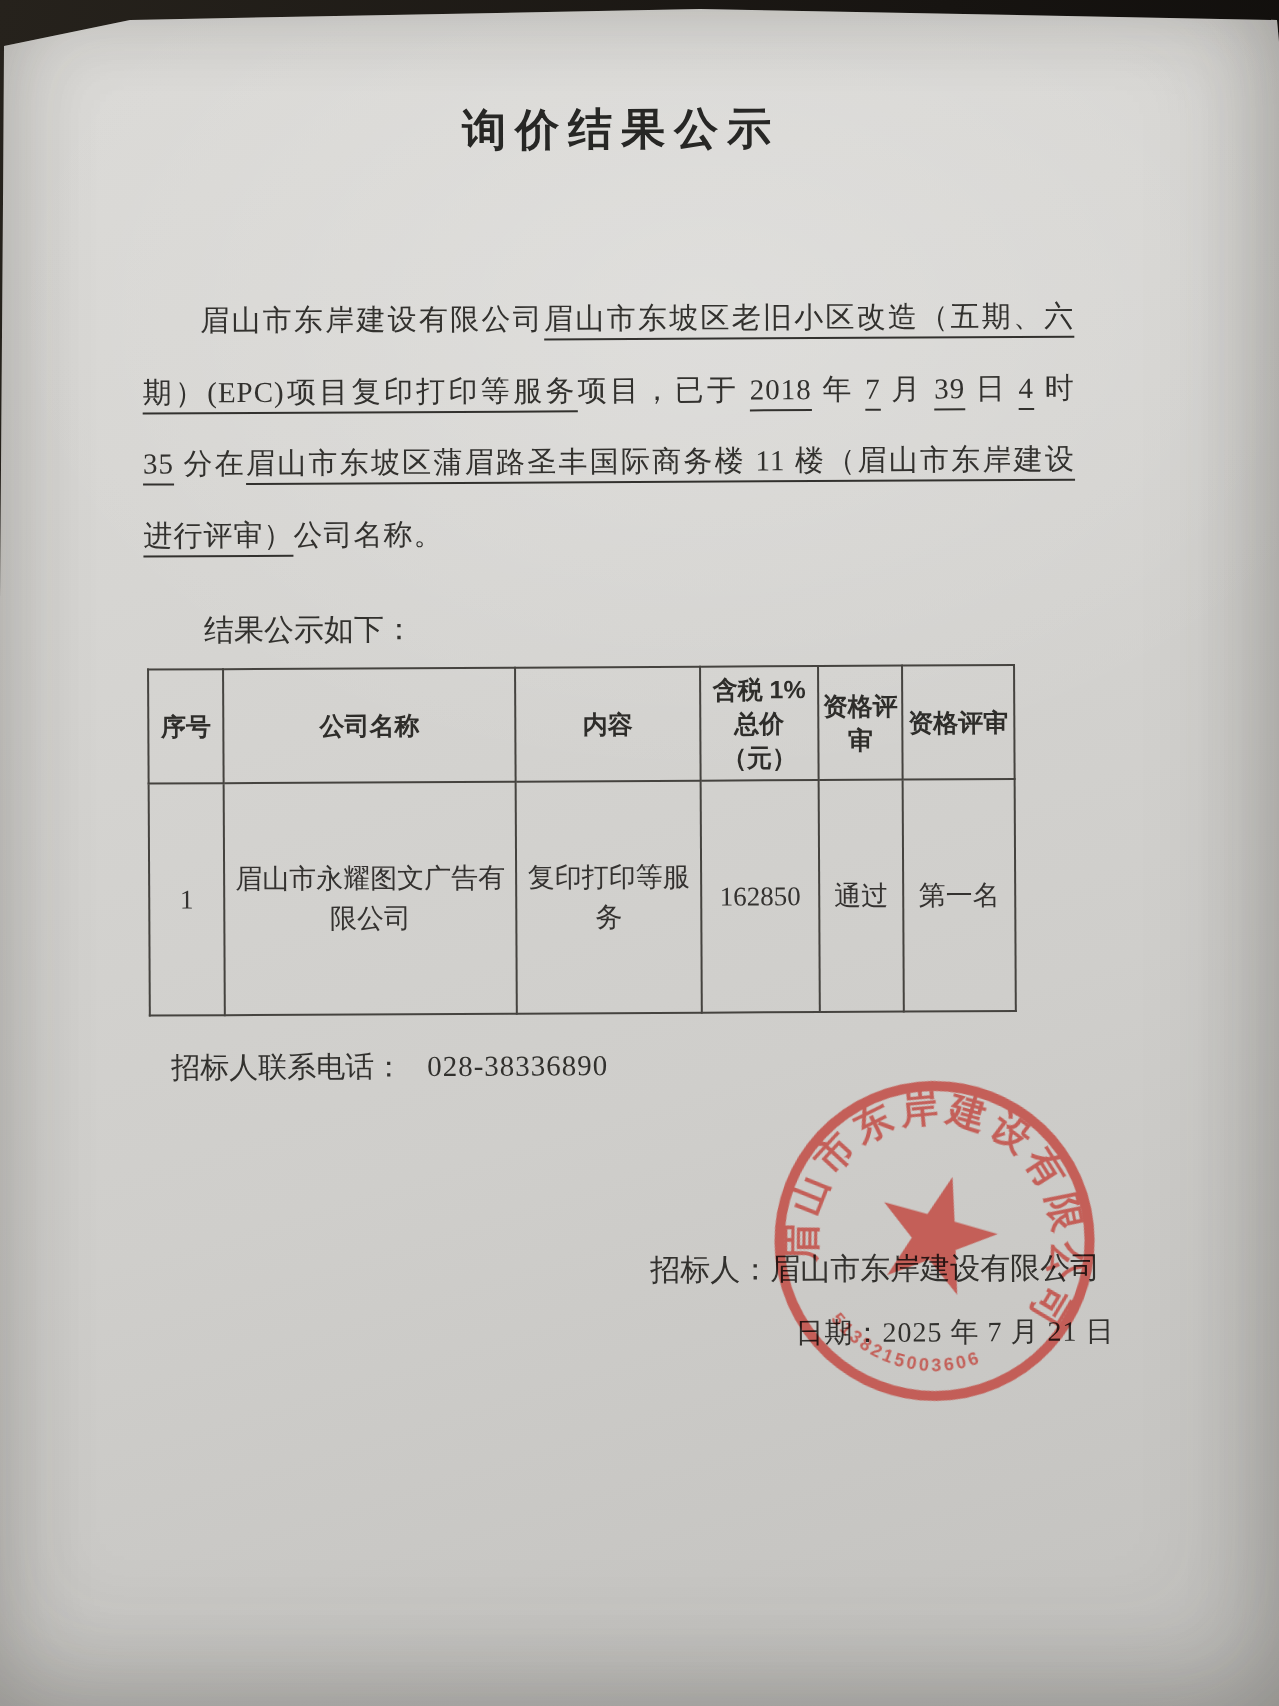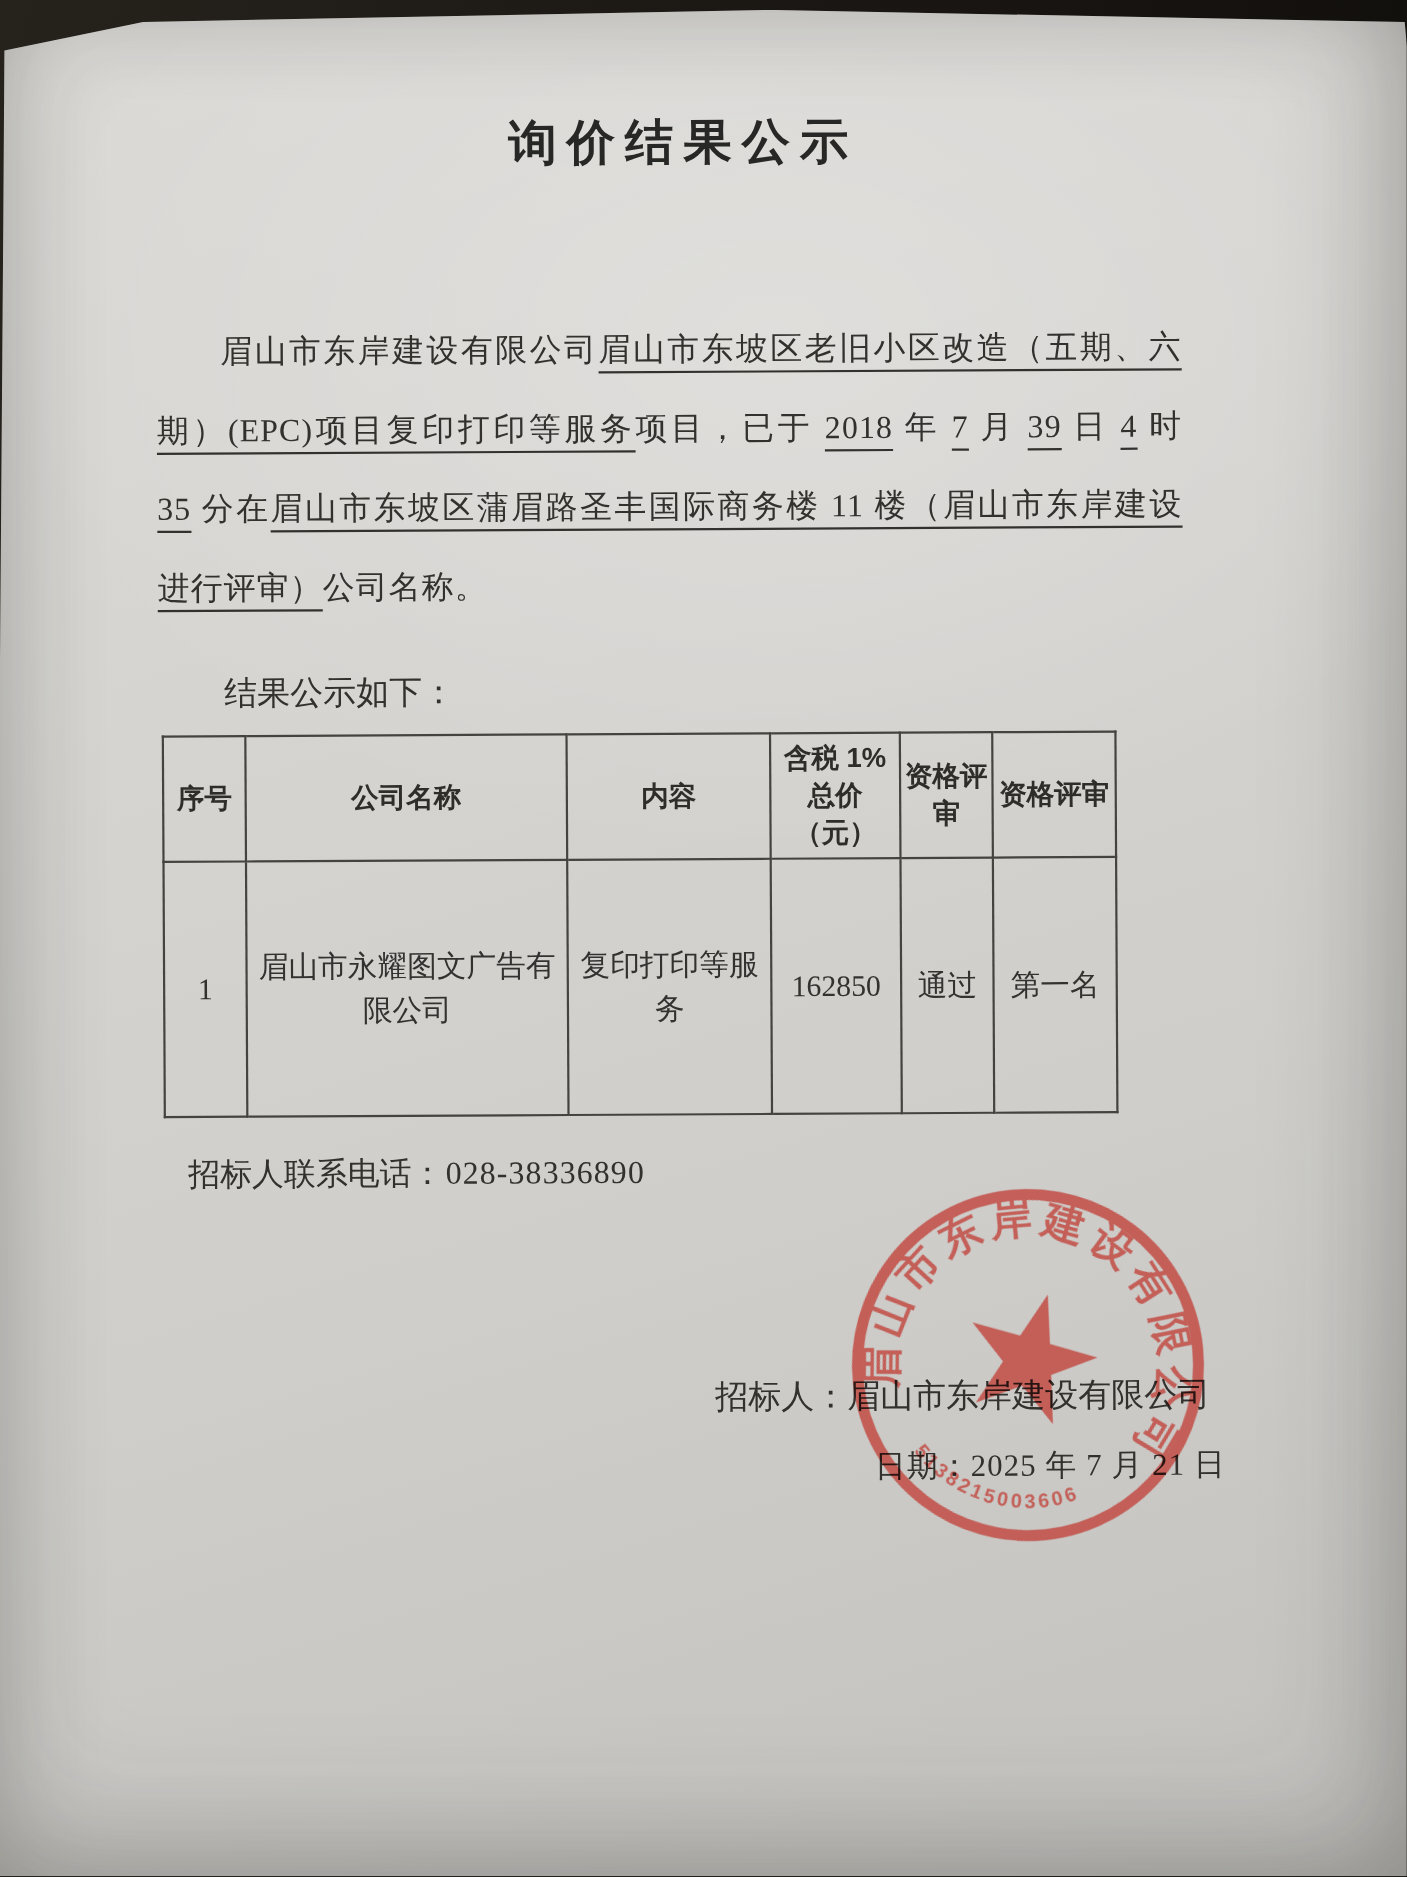--- a/index.html
+++ b/index.html
@@ -30,21 +30,21 @@
                  border-collapse:collapse;table-layout:fixed;}
   .results-table th,.results-table td{border:2.4px solid #45433f;overflow:hidden;}
   .results-table th{font-family:"Liberation Sans","DejaVu Sans",sans-serif;
                     font-weight:700;font-size:25px;color:#2e2d2a;
                     text-align:center;vertical-align:middle;padding:5px 2px;line-height:34px;}
   .results-table td{font-size:27px;color:#343230;text-align:center;
                     vertical-align:middle;padding:4px 6px;line-height:40px;}
   tr.hdr{height:76px;} tr.data{height:232px;}
 
   .phone-line{position:absolute;top:1046px;left:170px;font-size:29px;color:#32312e;}
-  .phone-line .val{margin-left:2px;letter-spacing:1px;}
+  .phone-line .val{margin-left:24px;letter-spacing:1px;}
 
   .bidder-line{position:absolute;top:1250px;left:648px;font-size:30px;color:#32312e;white-space:nowrap;}
   .date-line{position:absolute;top:1315px;left:793px;font-size:28px;color:#32312e;white-space:nowrap;letter-spacing:1px;}
 
   .stamp{position:absolute;left:760px;top:1070px;width:345px;height:345px;
          transform:rotate(16deg);mix-blend-mode:multiply;opacity:.82;filter:blur(.4px);
          pointer-events:none;}
   .stamp .ring{fill:none;stroke:#c2473f;stroke-width:10;}
   .stamp .star{fill:#c2473f;}
   .seal-company{font-family:"Liberation Sans","DejaVu Sans",sans-serif;

